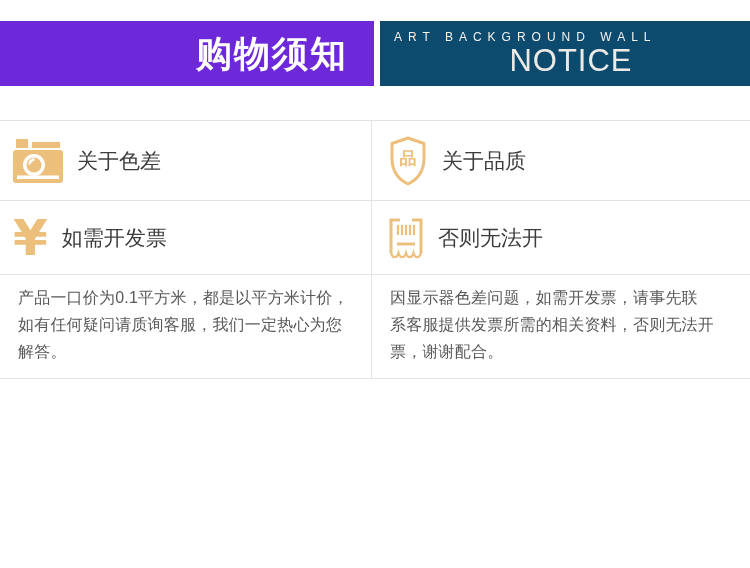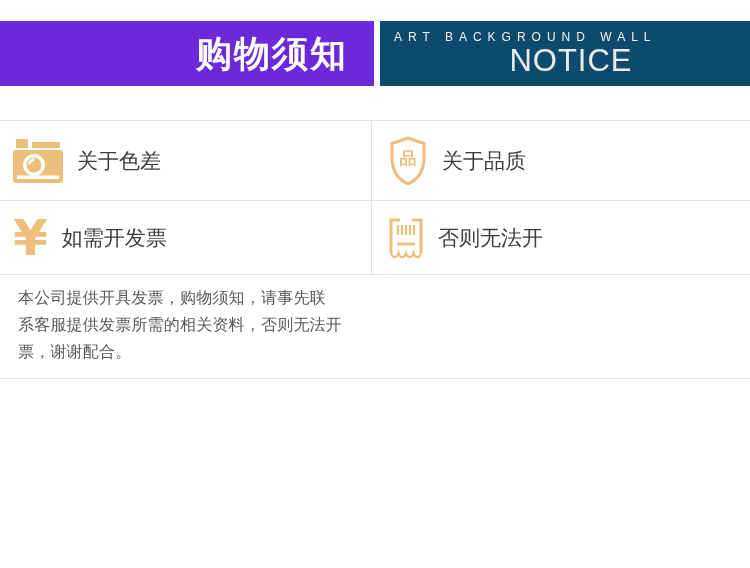--- a/index.html
+++ b/index.html
@@ -103,19 +103,22 @@
             <path d="M10 8 V18 M14 8 V18 M18 8 V18 M22 8 V18 M26 8 V18" stroke-width="2.2"></path>
             <path d="M9 27 H27" stroke-width="3"></path>
             <path d="M3 36 c1.5 5.5 6 5.5 7.5 0 c1.5 5.5 6 5.5 7.5 0 c1.5 5.5 6 5.5 7.5 0 c1.5 5.5 6 5.5 7.5 0" stroke-width="2.2"></path>
           </svg>
         </span>
         <span class="section-title">否则无法开</span>
       </div>
     </div>
 
     <div class="row row-b2">
-      <div class="cell right body-cell">本公司提供开具发票，购物须知，请事先联
+      <div class="cell left body-cell">产品一口价为0.1平方米，都是以平方米计价，
+如有任何疑问请质询客服，我们一定热心为您
+解答。</div>
+      <div class="cell right body-cell">因显示器色差问题，如需开发票，请事先联
 系客服提供发票所需的相关资料，否则无法开
 票，谢谢配合。</div>
     </div>
 
   </main>
 </div>
 
 </body></html>

